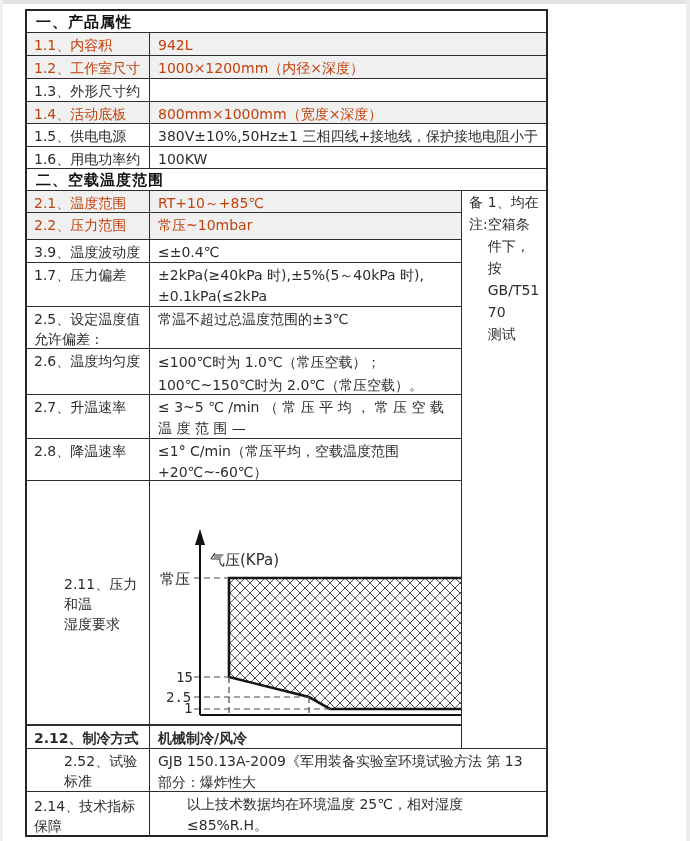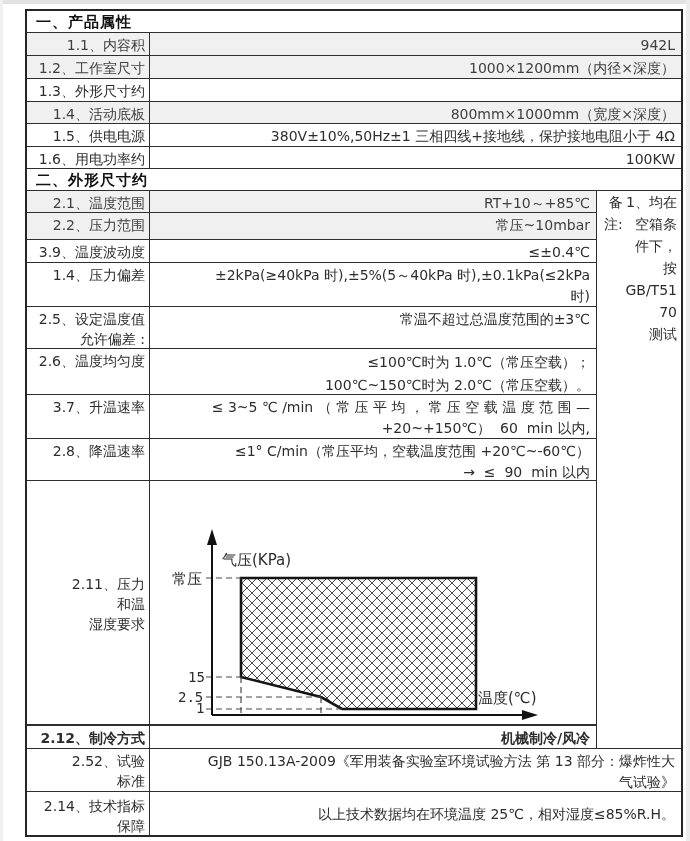--- a/index.html
+++ b/index.html
@@ -7,37 +7,37 @@
   .page {
     position:relative; width:690px; height:841px; background:#ffffff;
     font-family:"DejaVu Sans","Liberation Sans",sans-serif;
     color:#2d2d2d; font-size:14px; overflow:hidden;
   }
   .scan-edge-top    { position:absolute; left:0; top:0; width:690px; height:4px; background:#e2e2e2; }
   .scan-edge-right  { position:absolute; right:0; top:0; width:4px; height:841px; background:#ececec; }
   .scan-edge-left   { position:absolute; left:0; top:0; width:3px; height:841px; background:#f0f0f0; }
 
   .doc-table {
-    position:absolute; left:25px; top:9px; width:658px;
-    border:2px solid #262626; background:#fff;text-align:right;
+    position:absolute; left:25px; top:9px; width:523px;
+    border:2px solid #262626; background:#fff;
   }
   .row { display:flex; border-bottom:1px solid #2e2e2e; overflow:hidden; }
   .row:last-child { border-bottom:none; }
   .sec-header {
     font-weight:bold; font-size:15px; padding:2px 0 0 9px;
     letter-spacing:1px; color:#111;
   }
   .cell-label {
     flex:none; width:123px; border-right:1px solid #2e2e2e;
     padding:2px 4px 0 7px; white-space:pre-line; line-height:20px;
   }
   .cell-value {
     flex:1; padding:2px 6px 0 8px; white-space:pre-wrap; line-height:21px;
   }
-  .dim { background:#f0f0f0; color:#404040; }
+  .dim { background:#f0f0f0; color:#c2410c; }
   .vcenter { display:flex; flex-direction:column; justify-content:center;padding-left:37px; }
 
   .sec2-wrap { display:flex; }
   .sec2-rows { flex:1; min-width:0; }
   .sec2-rows .row:last-child { border-bottom:none;font-weight:bold; }
   .remark-col {
     flex:none; width:85px; border-left:1px solid #2e2e2e;
     display:flex; flex-direction:row; justify-content:center;
     padding:0 4px 40px 7px; line-height:22px;
   }
@@ -82,54 +82,54 @@
     <div class="row" style="height:23px">
       <div class="cell-label">1.5、供电电源</div>
       <div class="cell-value">380V±10%,50Hz±1 三相四线+接地线，保护接地电阻小于 4Ω</div>
     </div>
     <div class="row" style="height:22px">
       <div class="cell-label">1.6、用电功率约</div>
       <div class="cell-value">100KW</div>
     </div>
 
     <div class="row" style="height:22px">
-      <div class="sec-header">二、外形尺寸约</div>
+      <div class="sec-header">二、空载温度范围</div>
     </div>
 
     <div class="sec2-wrap">
       <div class="sec2-rows">
         <div class="row dim" style="height:22px">
           <div class="cell-label">2.1、温度范围</div>
           <div class="cell-value">RT+10～+85℃</div>
         </div>
         <div class="row dim" style="height:27px">
           <div class="cell-label">2.2、压力范围</div>
           <div class="cell-value">常压~10mbar</div>
         </div>
         <div class="row" style="height:23px">
           <div class="cell-label">3.9、温度波动度</div>
           <div class="cell-value">≤±0.4℃</div>
         </div>
         <div class="row" style="height:44px">
-          <div class="cell-label">1.4、压力偏差</div>
+          <div class="cell-label">1.7、压力偏差</div>
           <div class="cell-value">±2kPa(≥40kPa 时),±5%(5～40kPa 时),±0.1kPa(≤2kPa
 时)</div>
         </div>
         <div class="row" style="height:42px">
           <div class="cell-label">2.5、设定温度值
 允许偏差 :</div>
           <div class="cell-value">常温不超过总温度范围的±3℃</div>
         </div>
         <div class="row" style="height:46px">
           <div class="cell-label">2.6、温度均匀度</div>
           <div class="cell-value" style="line-height:23px">≤100℃时为 1.0℃（常压空载）；
 100℃~150℃时为 2.0℃（常压空载）。</div>
         </div>
         <div class="row" style="height:44px">
-          <div class="cell-label">3.7、升温速率</div>
+          <div class="cell-label">2.7、升温速率</div>
           <div class="cell-value">≤ 3~5 ℃ /min （ 常 压 平 均 ， 常 压 空 载 温 度 范 围 —
 +20~+150℃）  60  min 以内,</div>
         </div>
         <div class="row" style="height:42px">
           <div class="cell-label">2.8、降温速率</div>
           <div class="cell-value">≤1° C/min（常压平均，空载温度范围 +20℃~-60℃）
 →  ≤  90  min 以内</div>
         </div>
 
         <div class="row" style="height:244px">

